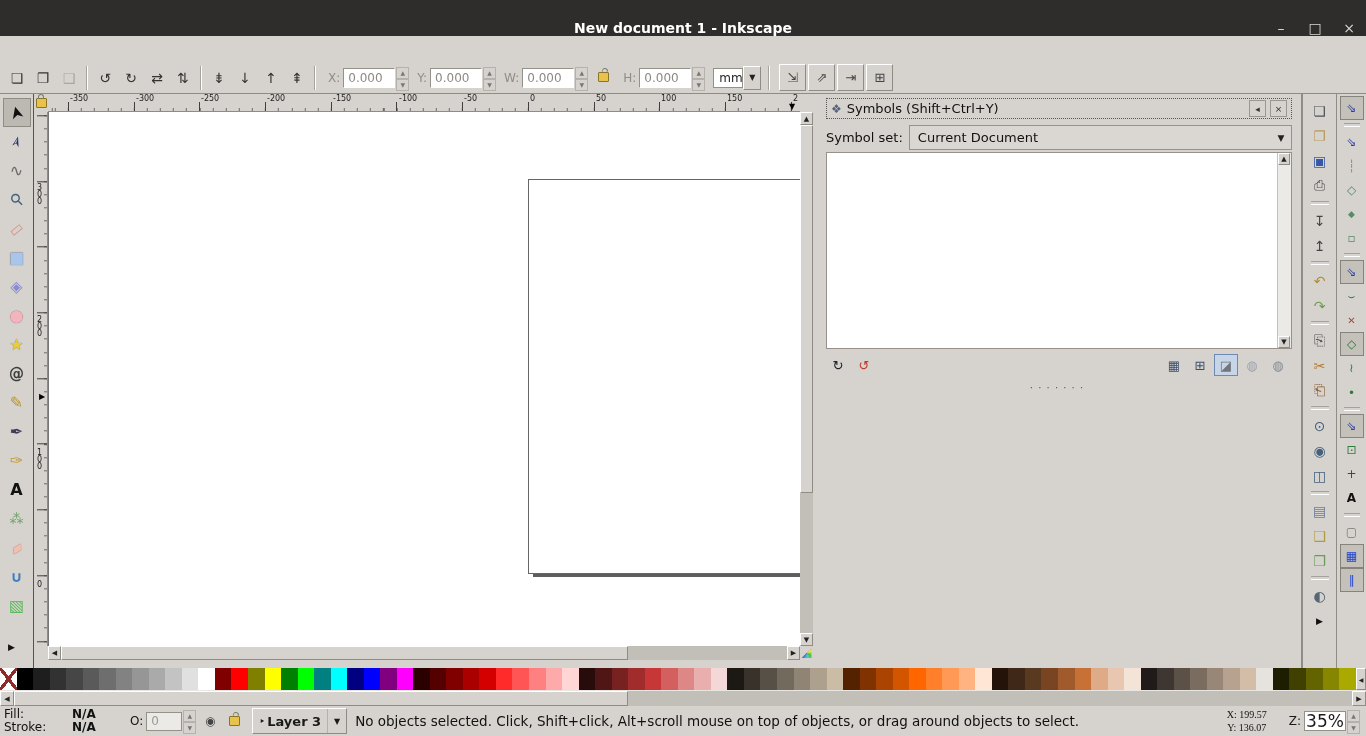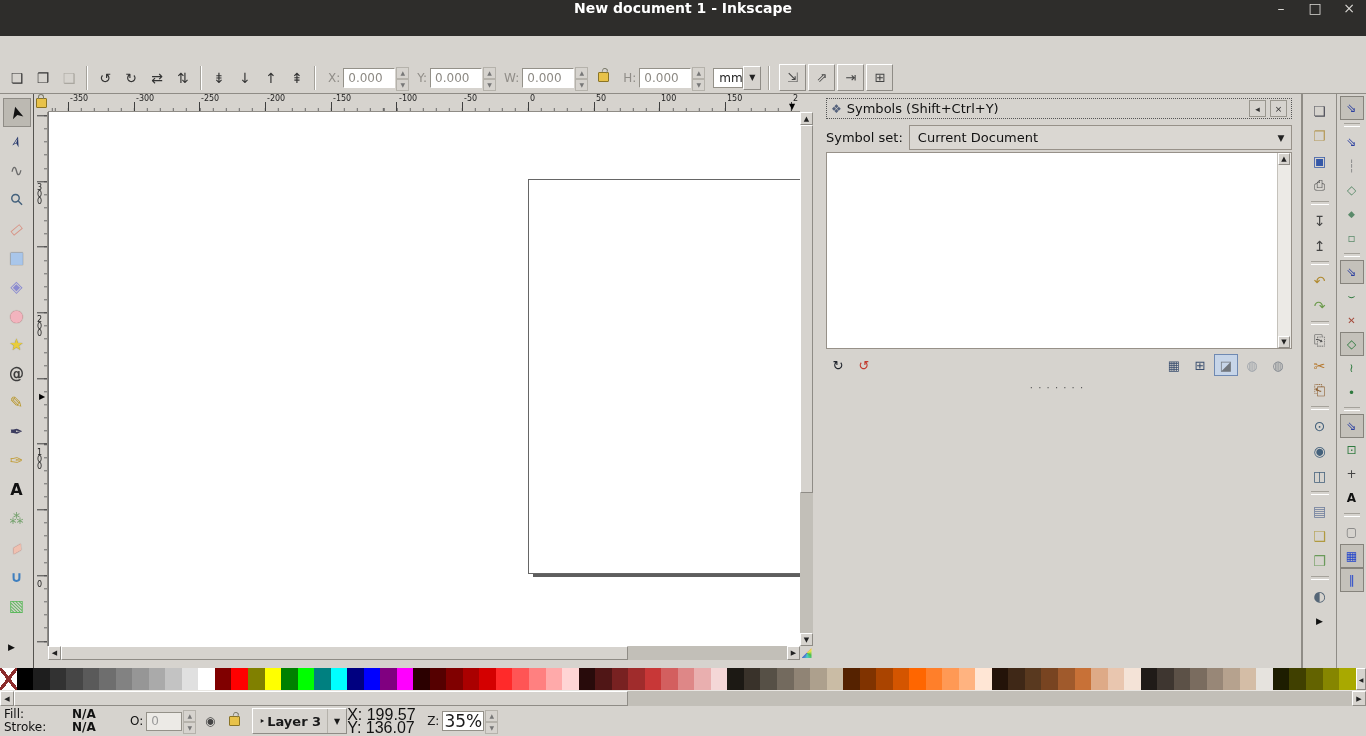--- a/index.html
+++ b/index.html
@@ -1,21 +1,21 @@
 <!DOCTYPE html>
 <html><head>
 <meta charset="utf-8">
 <style>
   html,body{margin:0;padding:0;background:#888;}
   #app{position:relative;width:1366px;height:736px;background:#d6d3ce;
        font-family:"DejaVu Sans","Liberation Sans",sans-serif;font-size:13px;color:#1a1a1a;
        overflow:hidden;user-select:none;}
   .abs{position:absolute;}
   
-  #titlebar{left:0;top:0;width:1366px;height:36px;background:#2e2d2b;display:flex;align-items:flex-start;}
+  #titlebar{left:0;top:0;width:1366px;height:36px;background:#2e2d2b;display:flex;align-items:flex-end;}
   #titlebar .title{flex:1;text-align:center;color:#fff;font-weight:bold;font-size:14px;}
   .winctl{width:34px;text-align:center;color:#d8d6d2;font-size:14px;cursor:default;}
   
   #menubar{left:0;top:36px;width:1366px;height:26px;background:#d6d3ce;border-bottom:1px solid #55534f;display:flex;align-items:center;padding-left:6px;box-sizing:border-box;}
   .menu-item{padding:0 10px;line-height:25px;font-size:14px;color:#111;}
   
   #toolbar{left:0;top:62px;width:1366px;height:32px;background:#d6d3ce;border-bottom:1px solid #8f8c86;display:flex;align-items:center;padding-left:4px;box-sizing:border-box;}
   .tb-btn{width:26px;height:26px;display:flex;align-items:center;justify-content:center;font-size:14px;color:#333;}
   #toolbar .sep{width:0;height:24px;border-left:1px solid #a5a29b;border-right:1px solid #fff;margin:0 4px;}
   .tb-btn.disabled{color:#aaa7a0;}
@@ -115,21 +115,21 @@
   #fs-block .val{color:#111;font-size:12px;font-weight:bold;}
   #opacity-block{display:flex;align-items:center;margin-left:6px;}
   #opacity-block .olabel{font-size:12px;color:#111;margin-right:3px;}
   #opacity-block .ofld{width:36px;height:19px;background:#eceae6;border:1px solid #949189;color:#999;font-size:12px;display:flex;align-items:center;padding-left:4px;box-sizing:border-box;}
   .mini-btn{width:20px;height:20px;display:flex;align-items:center;justify-content:center;margin-left:4px;font-size:12px;color:#444;}
   #layer-combo{display:flex;align-items:center;margin-left:8px;height:24px;background:#d6d3ce;border:1px solid #fff;border-right-color:#8f8c86;border-bottom-color:#8f8c86;}
   #layer-combo .bullet{font-size:10px;margin:0 2px 0 6px;}
   #layer-combo .lval{font-size:13px;font-weight:bold;padding-right:6px;}
   #layer-combo .larrow{width:18px;height:24px;border-left:1px solid #b5b2ab;display:flex;align-items:center;justify-content:center;font-size:8px;}
   #status-msg{flex:1;font-size:13.5px;color:#111;padding-left:8px;white-space:nowrap;overflow:hidden;}
-  #coords{font-family:Liberation Sans, sans-serif;font-size:16px;line-height:13px;text-align:left;color:#111;width:76px;}
+  #coords{font-family:Liberation Serif, serif;font-size:10px;line-height:13px;text-align:center;color:#111;width:76px;}
   #zoom-block{display:flex;align-items:center;margin:0 6px 0 4px;}
   #zoom-block .zlabel{font-size:12px;margin-right:3px;}
   #zoom-block .zfld{width:42px;height:20px;background:#fff;border:1px solid #949189;font-size:17px;display:flex;align-items:center;justify-content:center;box-sizing:border-box;}
 </style>
 </head>
 <body>
 
 <div id="app">
 
   <div class="abs" id="titlebar">
@@ -626,20 +626,21 @@
         <span>◉</span>
       </span>
     <span class="mini-btn">
         <span class="padlock open"></span>
       </span>
     <span id="layer-combo">
       <span class="bullet">‣</span>
       <span class="lval">Layer 3</span>
       <span class="larrow">▼</span>
     </span>
+    <span id="status-msg">No objects selected. Click, Shift+click, Alt+scroll mouse on top of objects, or drag around objects to select.</span>
     <span id="coords">
       <span>X:</span>
       <span>199.57</span><br>
       <span>Y:</span>
       <span>136.07</span>
     </span>
     <span id="zoom-block">
       <span class="zlabel">Z:</span>
       <span class="zfld">35%</span>
       <span class="spin">

